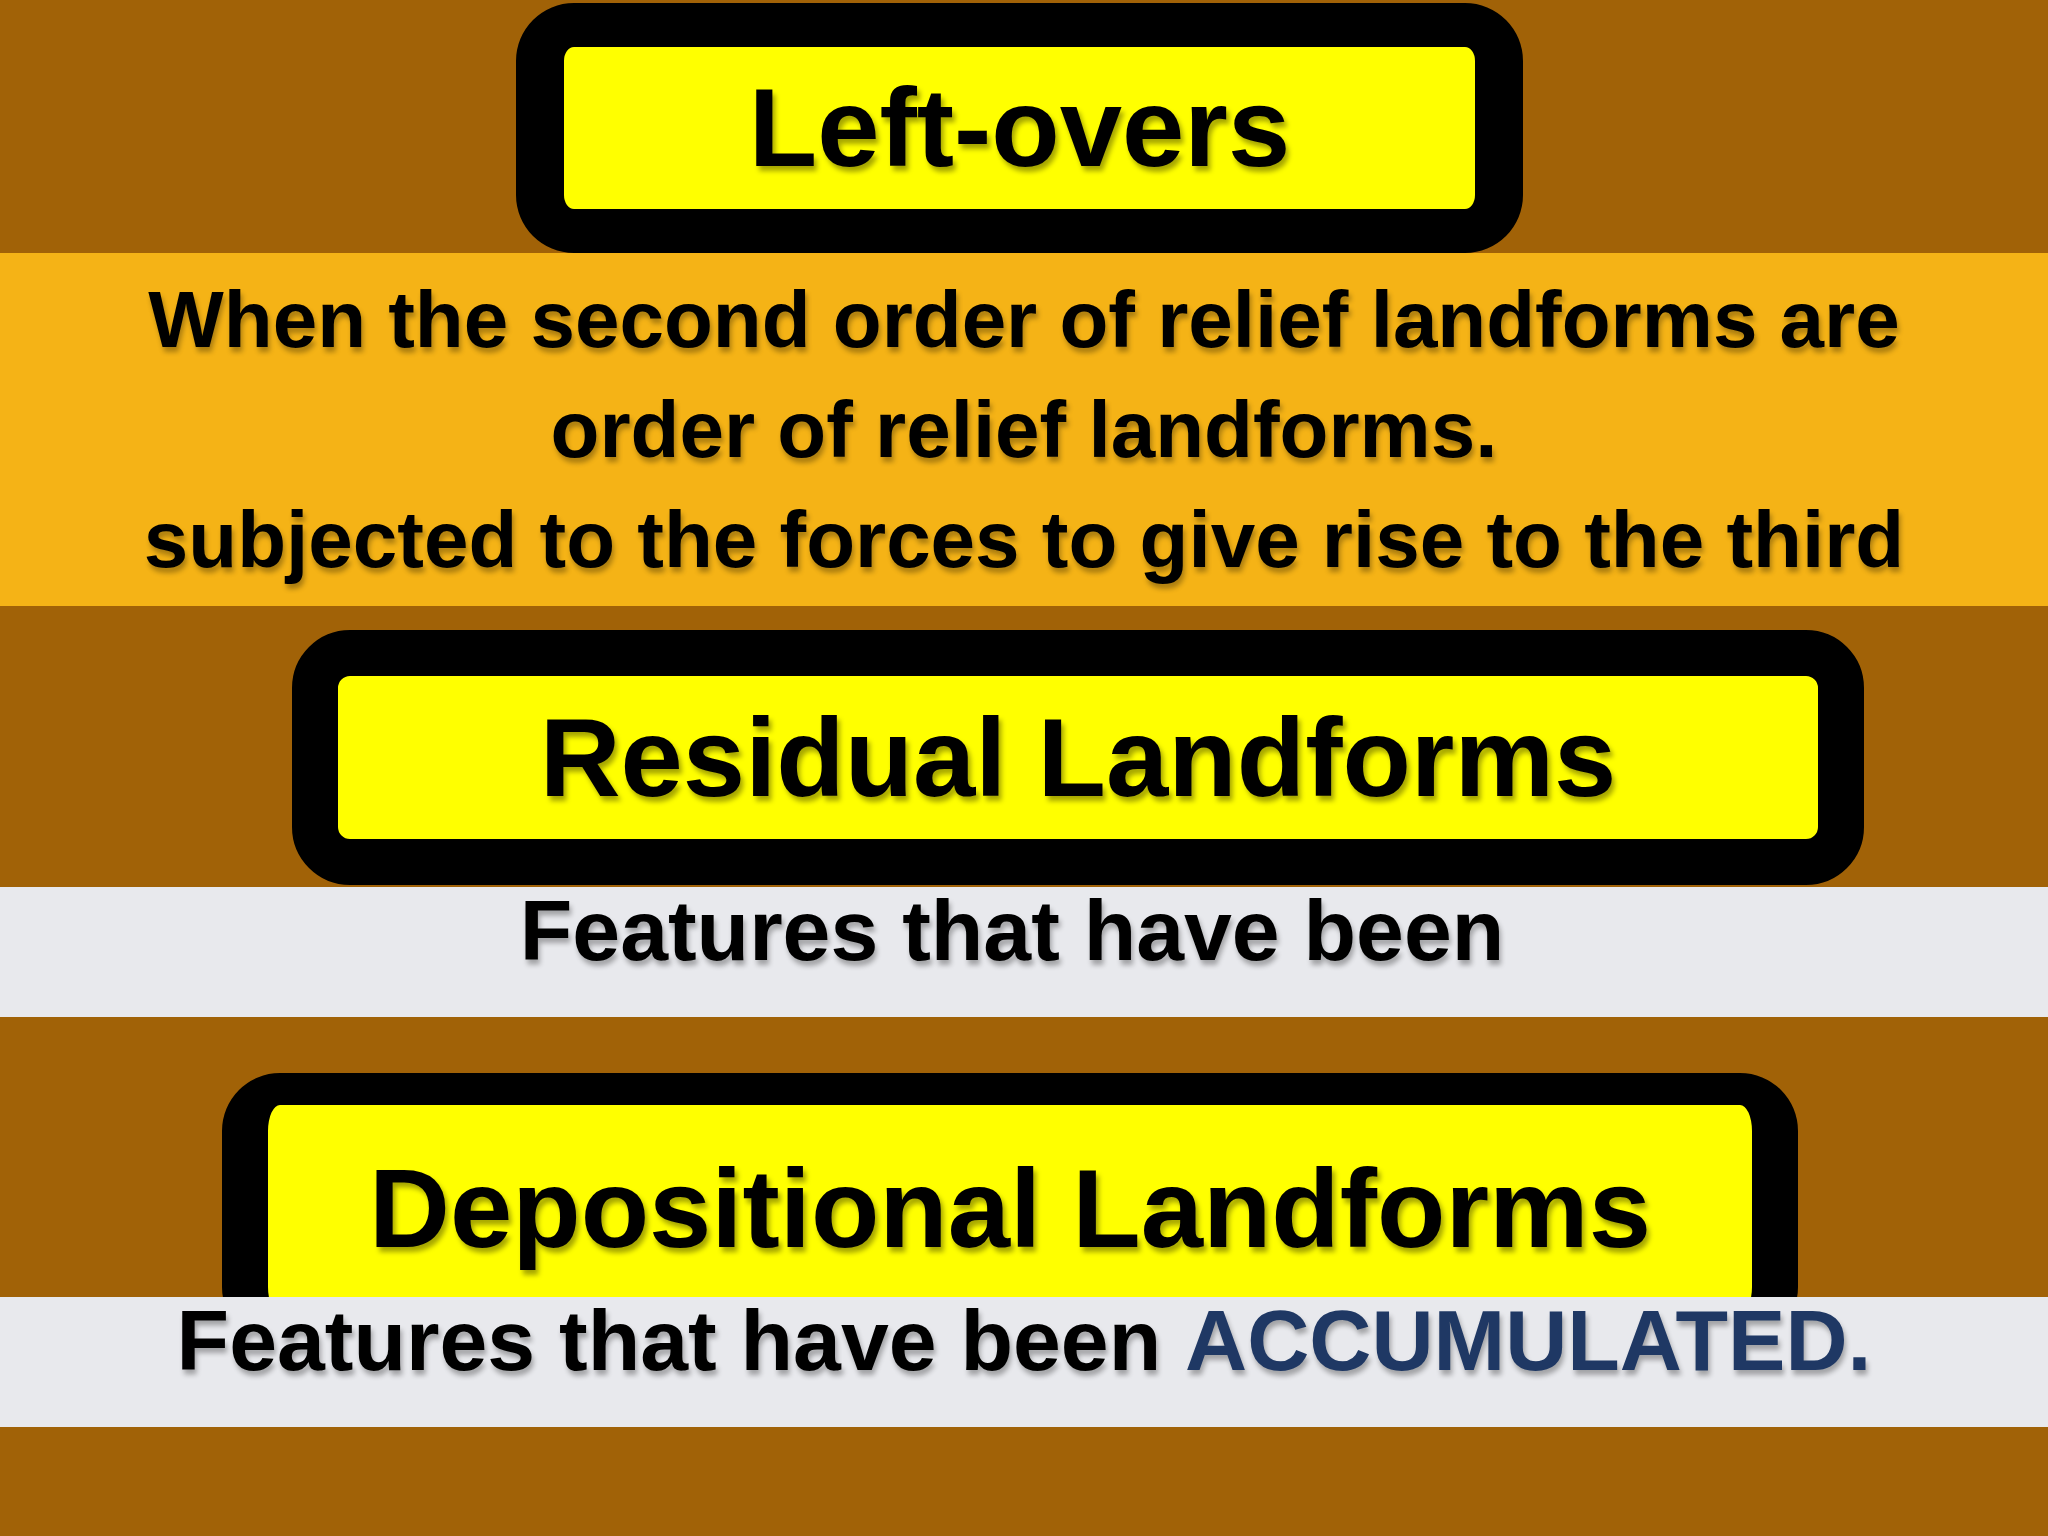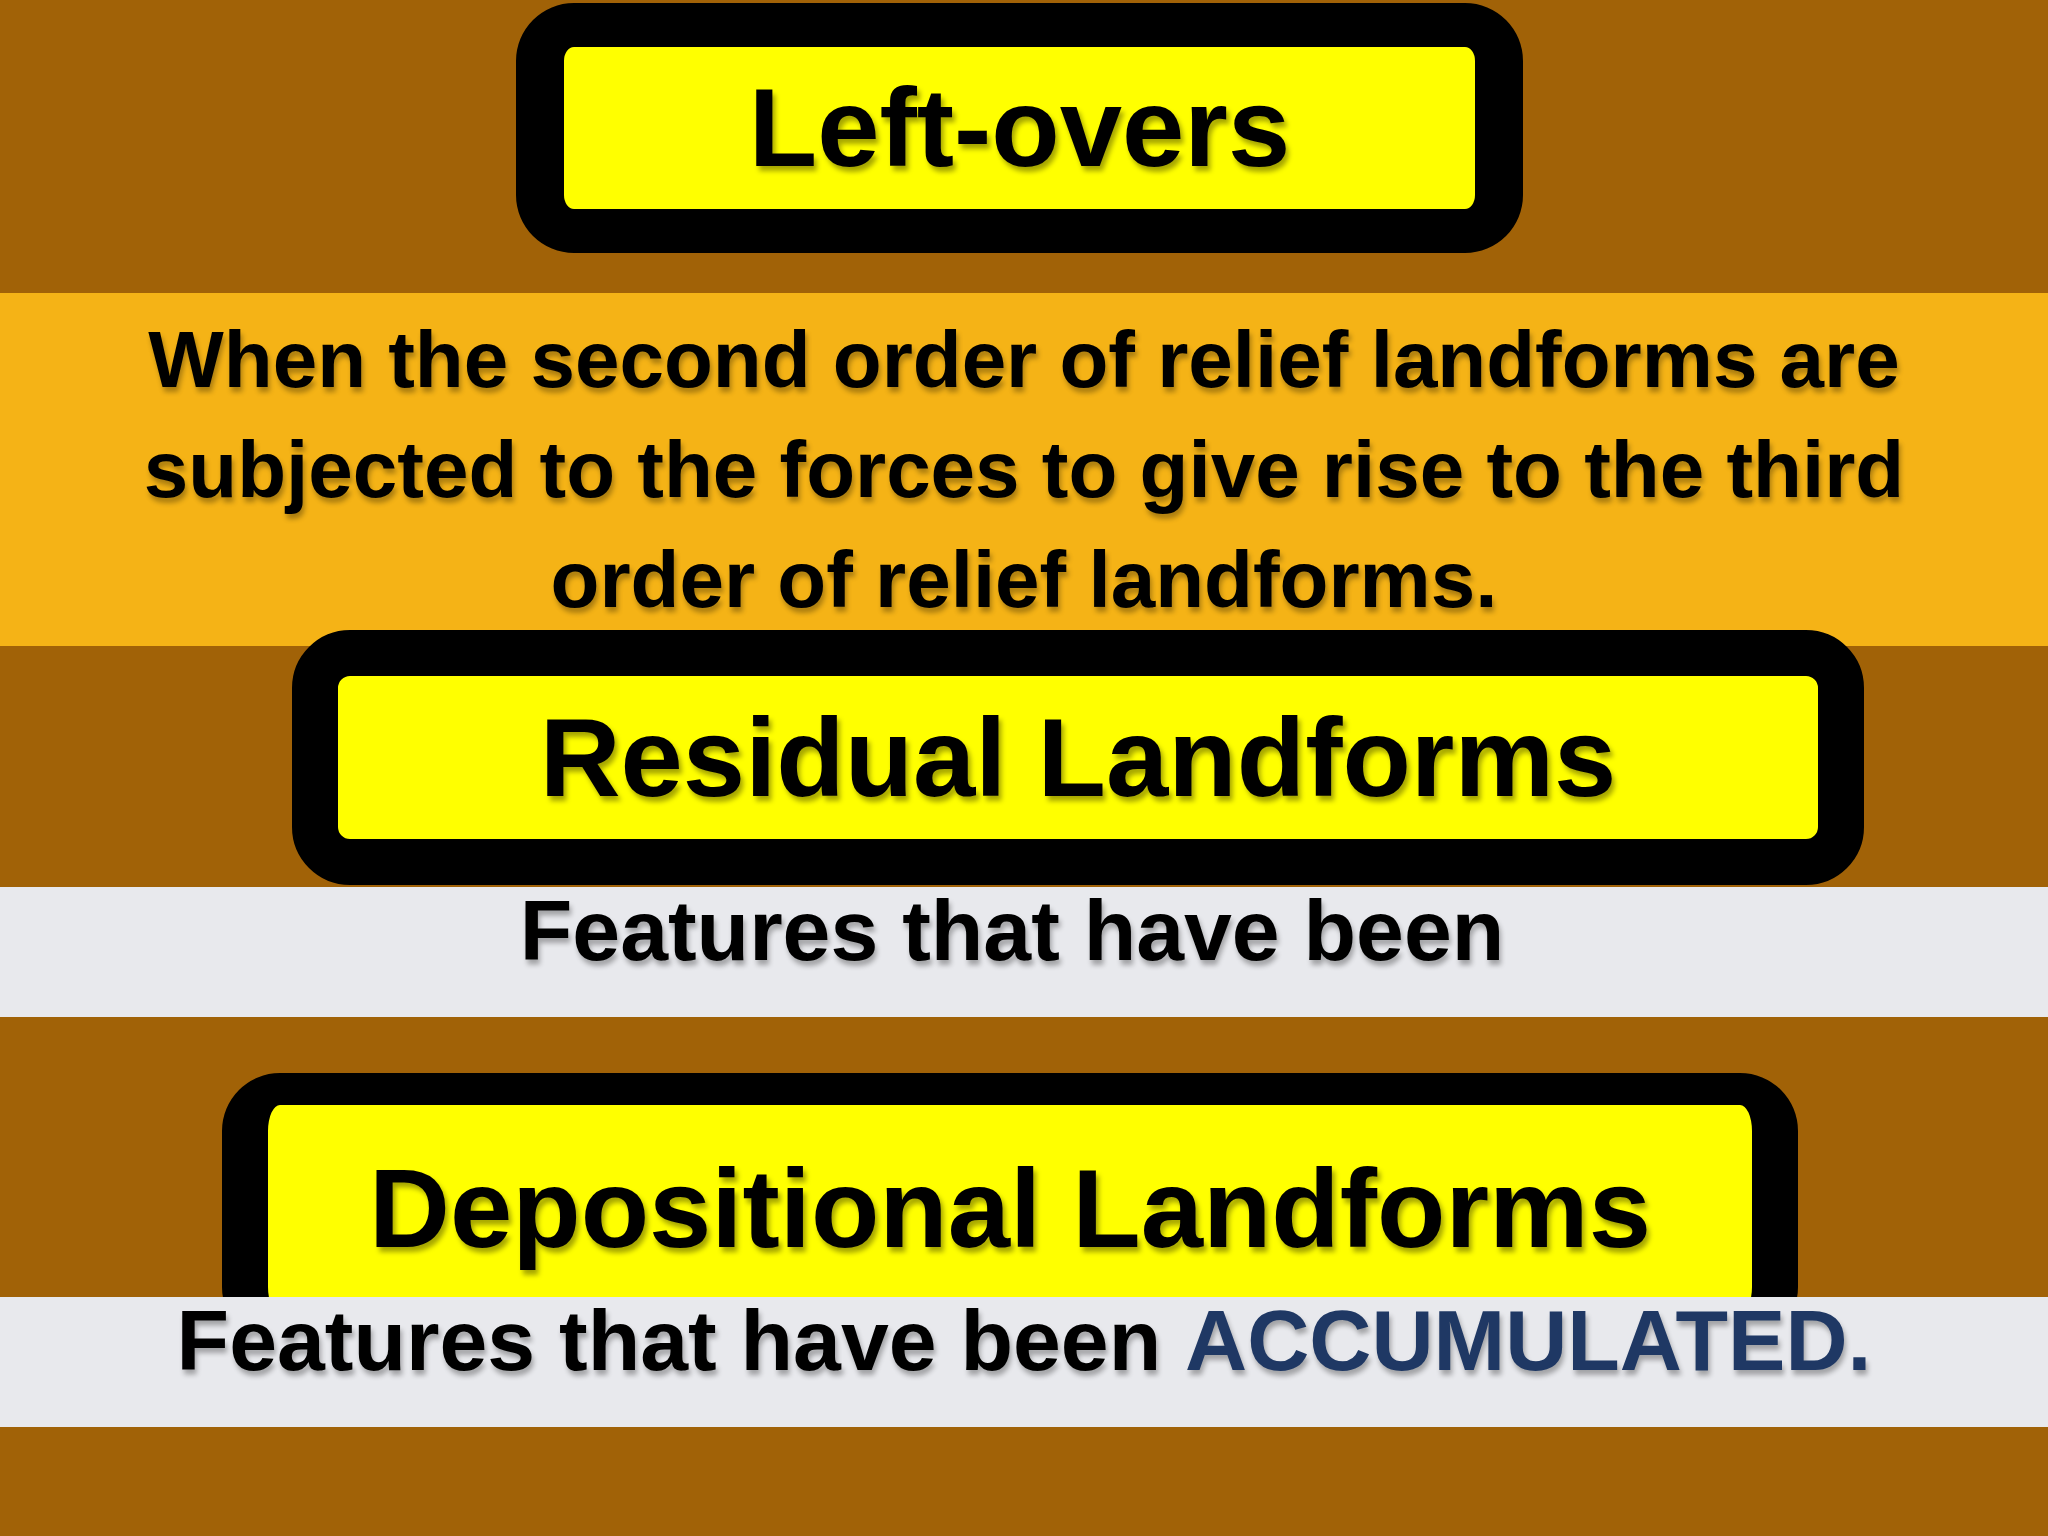--- a/index.html
+++ b/index.html
@@ -66,21 +66,20 @@
     height: 353px;
     background: #f5b316;
     display: flex;
     flex-direction: column;
     align-items: center;
     justify-content: center;
     text-align: center;
     font-size: 80px;
     line-height: 110px;
     text-shadow: 2px 5px 5px rgba(0,0,0,0.3);
-    margin-top: 40px;
   }
   .banner-line {
     white-space: nowrap;
   }
 
   
   .desc-bar {
     position: absolute;
     left: 0;
     width: 2048px;
@@ -105,22 +104,22 @@
 <body>
 
 <div id="slide">
 
   <div id="title-box" class="callout-box">
     <span>Left-overs</span>
   </div>
 
   <div id="intro-banner">
     <div class="banner-line">When the second order of relief landforms are</div>
+    <div class="banner-line">order of relief landforms.</div>
     <div class="banner-line">subjected to the forces to give rise to the third</div>
-    <div class="banner-line">order of relief landforms.</div>
   </div>
 
   <div id="residual-box" class="callout-box">
     <span>Residual Landforms</span>
   </div>
 
   <div id="eroded-bar" class="desc-bar">
     <span>Features that have been </span>
   </div>
 

